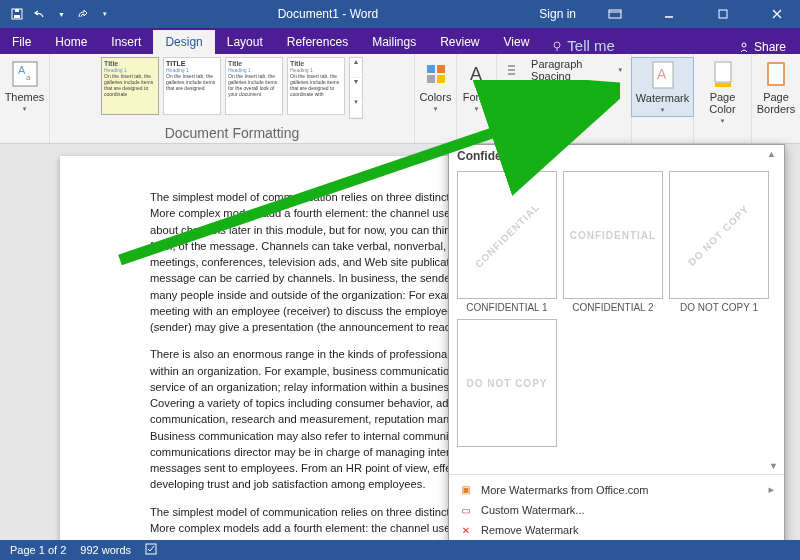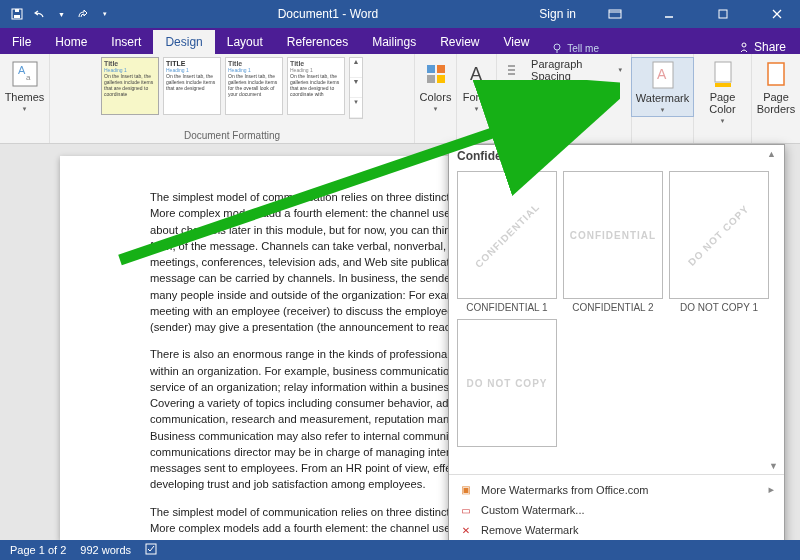--- a/index.html
+++ b/index.html
@@ -6,28 +6,28 @@
   body { margin: 0; width: 800px; height: 560px; overflow: hidden; background: #fff; position: relative; }
   .titlebar { background: #2b579a; color: #fff; height: 28px; display: flex; align-items: center; font-size: 12px; justify-content: space-between; }
   .qat { display: flex; gap: 10px; padding: 0 10px; align-items: center; }
   .qat-icon { width: 14px; height: 14px; display: flex; align-items: center; justify-content: center; }
   .title-center { flex: 1; text-align: center; }
   .title-right { display: flex; gap: 24px; align-items: center; padding-right: 8px; }
   .win-btn { width: 30px; height: 20px; display: flex; align-items: center; justify-content: center; }
   .tabs { background: #4c1d95; height: 26px; display: flex; align-items: flex-end; font-size: 12px; color: #fff; }
   .tab { padding: 5px 12px; cursor: pointer; }
   .tab.active { background: #f3f3f3; color: #2b579a; }
-  .tellme { display: flex; align-items: center; gap: 4px; padding: 0 10px; color: #c6d6ec; font-size: 10px; }
+  .tellme { display: flex; align-items: center; gap: 4px; padding: 0 10px; color: #c6d6ec; font-size: 15px; }
   .share-box { margin-left: auto; display: flex; align-items: center; gap: 4px; padding-right: 14px; font-size: 12px; }
   .ribbon { background: #f3f3f3; height: 90px; border-bottom: 1px solid #d0d0d0; display: flex; font-size: 11px; position: relative; }
   .rgrp { border-right: 1px solid #e0e0e0; display: flex; flex-direction: column; align-items: center; justify-content: space-between; padding: 3px 6px 2px; }
   .rgrp-row { display: flex; gap: 4px; align-items: flex-start; }
   .big-btn { display: flex; flex-direction: column; align-items: center; gap: 2px; font-size: 11px; color: #333; padding: 2px 4px; }
   .big-icon { width: 28px; height: 30px; display: flex; align-items: center; justify-content: center; }
-  .grp-label { font-size: 10px; color: #666; }
+  .grp-label { font-size: 14px; color: #666; }
   .theme-gallery { display: flex; gap: 4px; height: 62px; }
   .theme-item { width: 58px; height: 58px; background: #fff; border: 1px solid #d0d0d0; padding: 2px; font-size: 5px; color: #444; overflow: hidden; }
   .theme-item.sel { border: 1px solid #aaa; background: #f7f7c8; }
   .theme-title { font-size: 7px; font-weight: bold; color: #555; }
   .theme-sub { font-size: 5px; color: #5b9bd5; }
   .gallery-spin { width: 14px; display: flex; flex-direction: column; border: 1px solid #d0d0d0; background: #fff; }
   .gallery-spin div { flex: 1; text-align: center; font-size: 7px; color: #666; border-bottom: 1px solid #eee; }
   .small-row { display: flex; flex-direction: column; gap: 2px; font-size: 11px; color: #333; }
   .small-row .item { display: flex; align-items: center; gap: 16px; padding: 1px 3px; }
   .wm-selected { background: #dce6f1; border: 1px solid #a0b8d8; }

